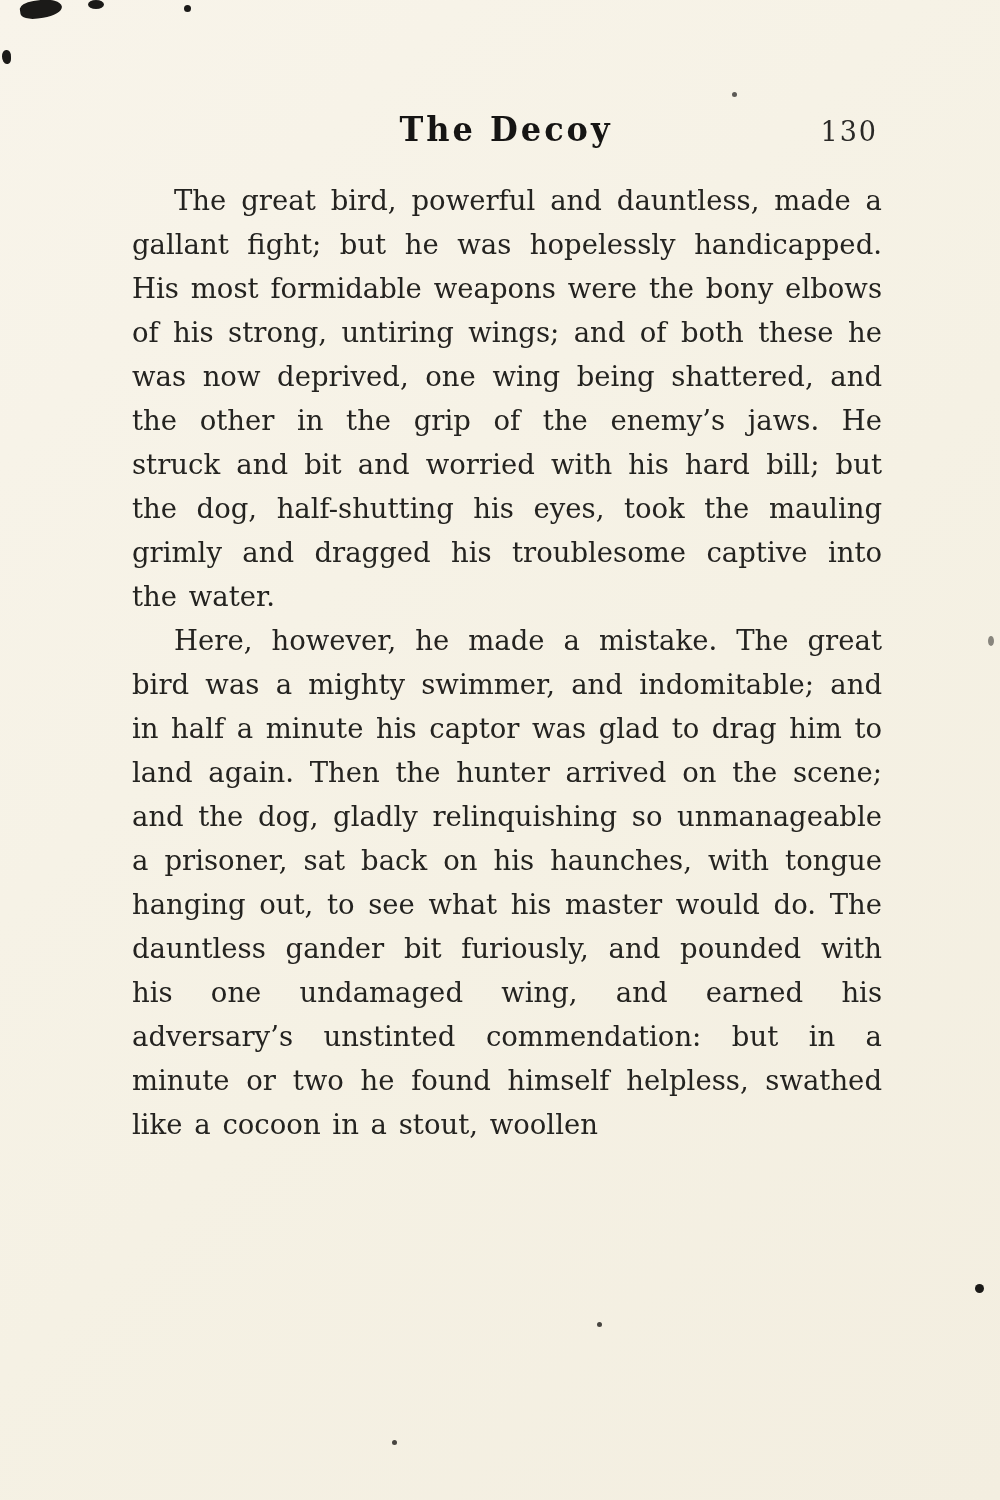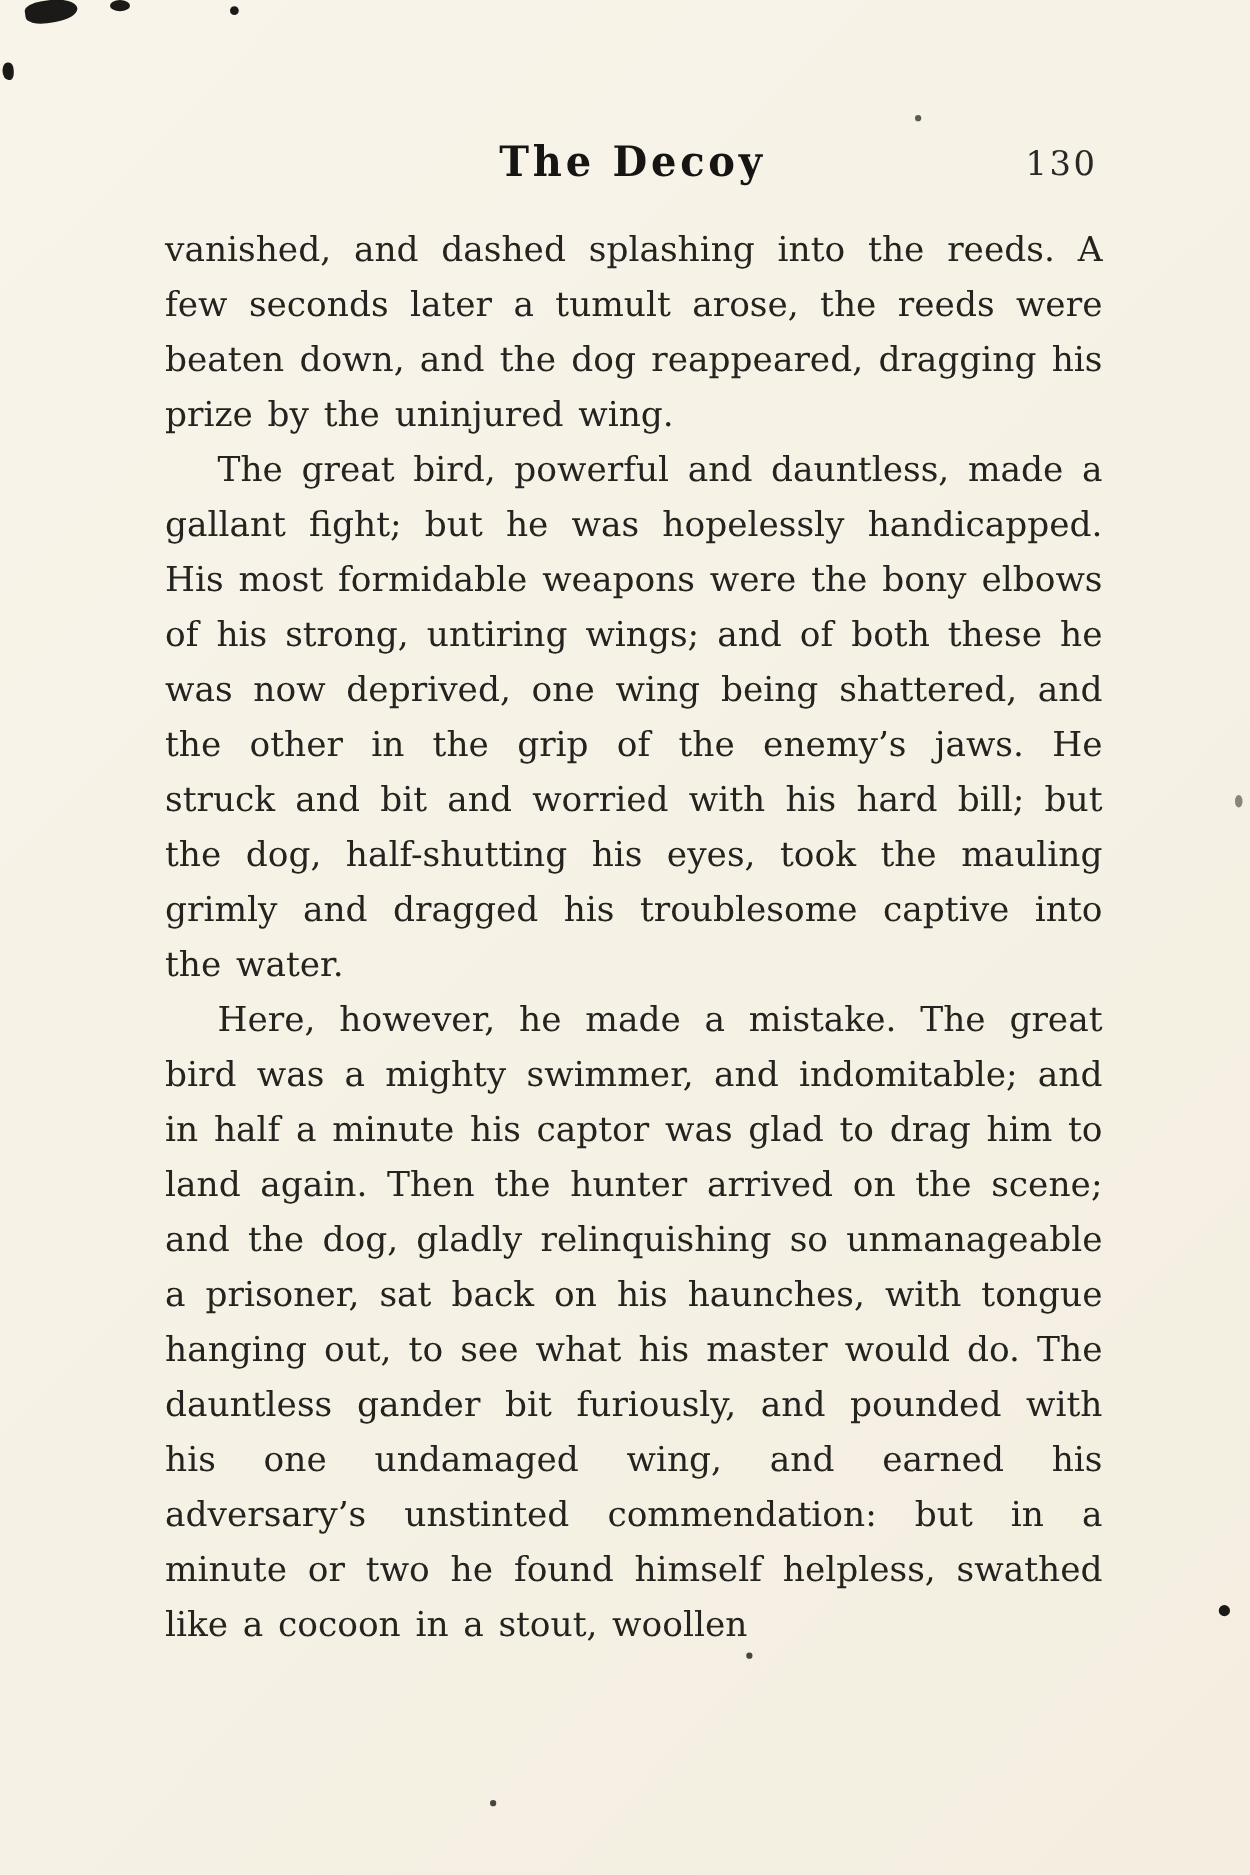--- a/index.html
+++ b/index.html
@@ -79,21 +79,20 @@
 <body>
 
 <div class="page">
 
   <div class="header">
     <span class="running-title">The Decoy</span>
     <span class="page-number">130</span>
   </div>
 
   <div class="body-text">
-    <p>vanished, and dashed splashing into the reeds.  A few seconds later a tumult arose, the reeds were beaten down, and the dog reappeared, dragging his prize by the uninjured wing.</p>
     <p class="indented">The great bird, powerful and dauntless, made a gallant fight; but he was hopelessly handicapped. His most formidable weapons were the bony elbows of his strong, untiring wings; and of both these he was now deprived, one wing being shattered, and the other in the grip of the enemy’s jaws. He struck and bit and worried with his hard bill; but the dog, half-shutting his eyes, took the mauling grimly and dragged his troublesome captive into the water.</p>
     <p class="indented">Here, however, he made a mistake.  The great bird was a mighty swimmer, and indomitable; and in half a minute his captor was glad to drag him to land again.  Then the hunter arrived on the scene; and the dog, gladly relinquishing so unmanageable a prisoner, sat back on his haunches, with tongue hanging out, to see what his master would do.  The dauntless gander bit furiously, and pounded with his one undamaged wing, and earned his adversary’s unstinted commendation: but in a minute or two he found himself helpless, swathed like a cocoon in a stout, woollen</p>
   </div>
 
   <div class="speck speck-a"></div>
   <div class="speck speck-b"></div>
   <div class="speck speck-c"></div>
   <div class="speck speck-d"></div>
   <div class="speck speck-e"></div>
   <div class="speck speck-f"></div>

